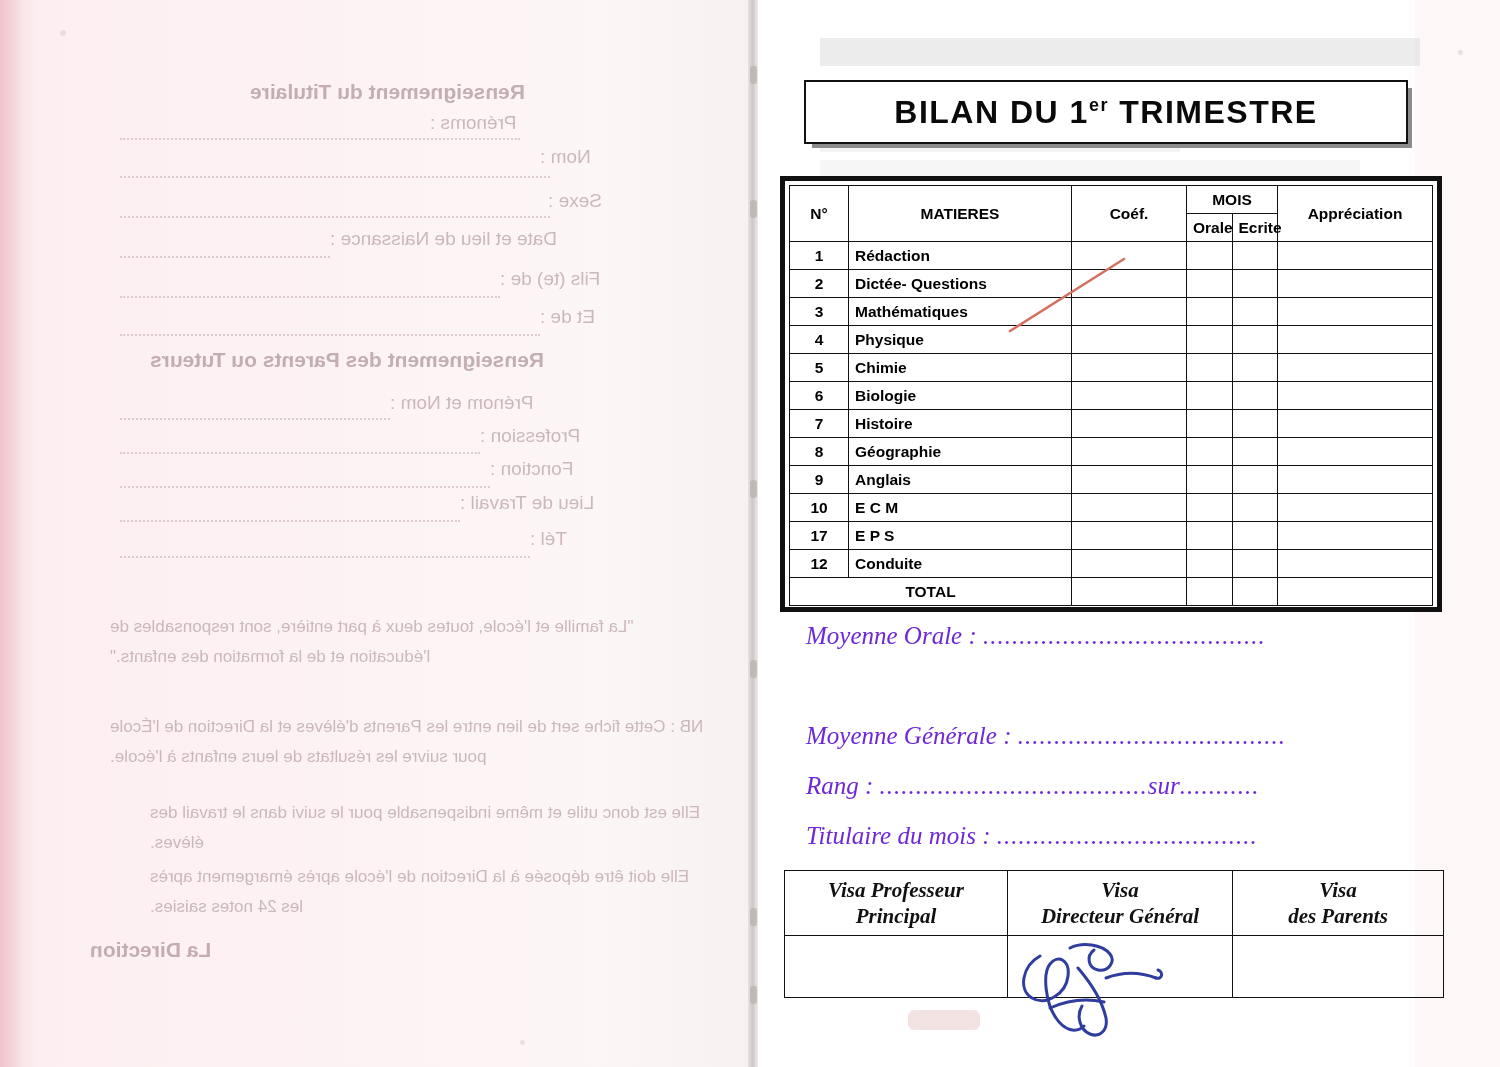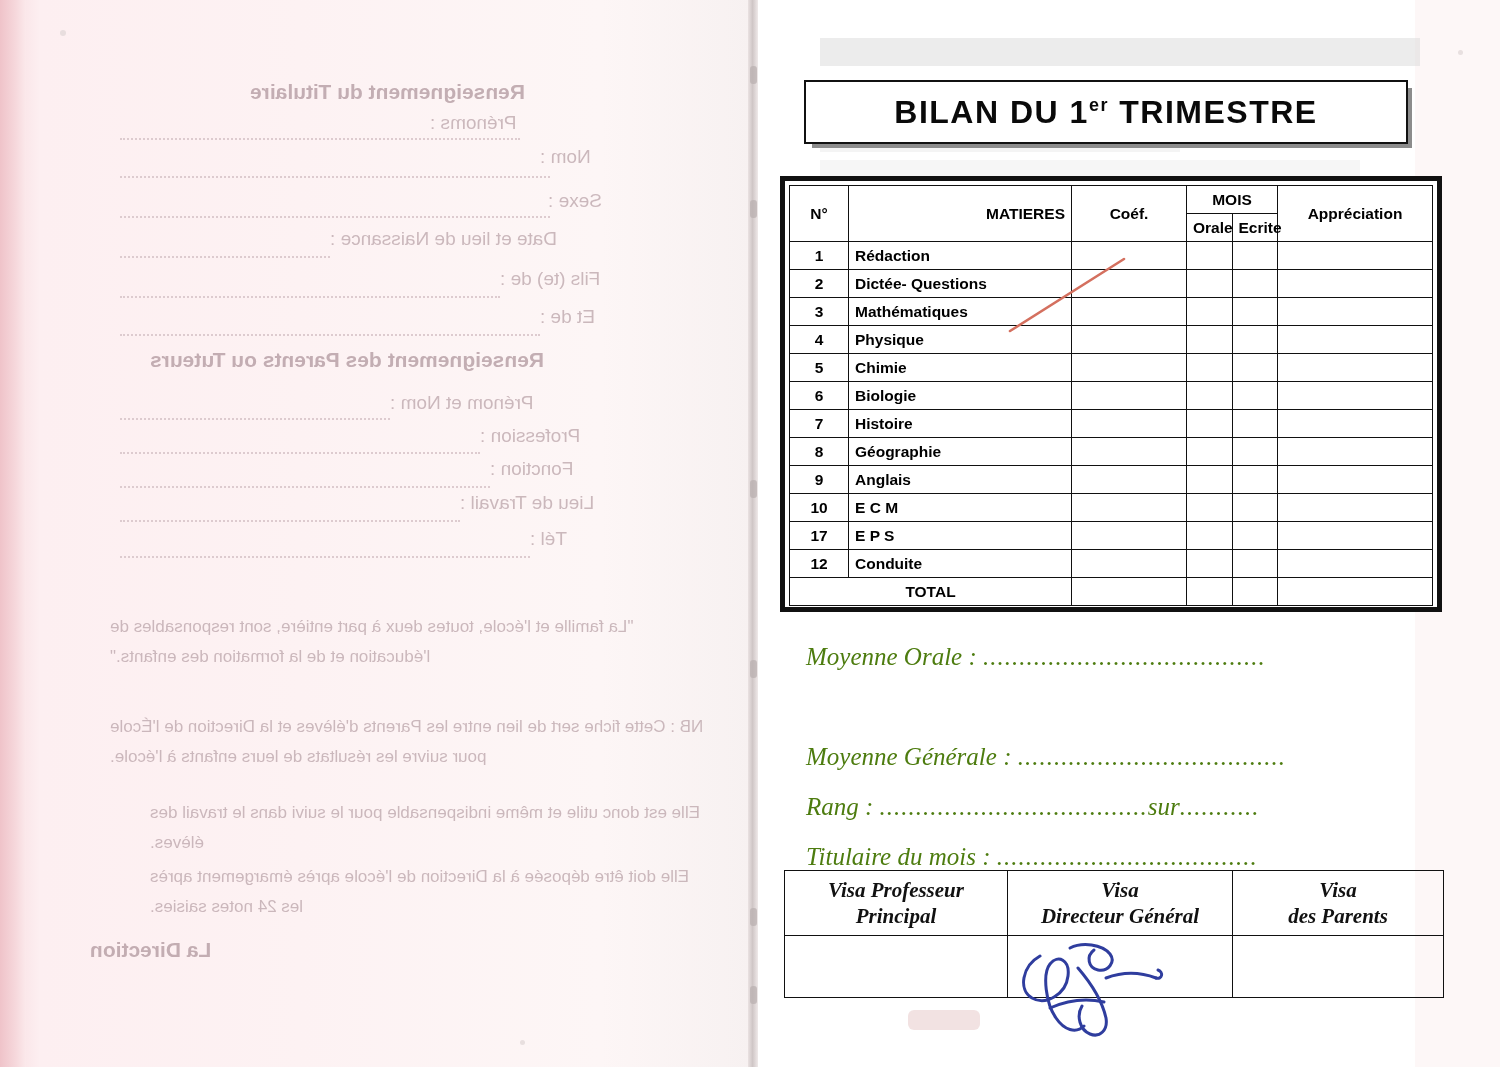--- a/index.html
+++ b/index.html
@@ -166,23 +166,22 @@
     pointer-events: none;
   }
 
   
   .avg {
     position: absolute;
     left: 48px;
     font-family: "Liberation Serif", serif;
     font-style: italic;
     font-size: 25px;
-    color: #4d7c0f;
+    color: #6d28d9;
     white-space: nowrap;
-    margin-top: 21px;
   }
   .avg .dots {
     letter-spacing: 1px;
   }
 
   
   .visa-table {
     position: absolute;
     left: 26px; top: 870px;
     width: 660px; height: 128px;
@@ -290,21 +289,21 @@
     <div class="title-shadow"></div>
     <div class="title-box">
       <div class="title-text"><span>BILAN DU 1</span><sup>er</sup><span> TRIMESTRE</span></div>
     </div>
 
     <div class="table-wrap">
       <table class="grades">
         <thead>
           <tr class="row-h">
             <th class="col-n" rowspan="2">N°</th>
-            <th class="col-mat" rowspan="2" style="text-align:right;">MATIERES</th>
+            <th class="col-mat" rowspan="2" style="text-align:center;">MATIERES</th>
             <th class="col-coef" rowspan="2">Coéf.</th>
             <th colspan="2">MOIS</th>
             <th class="col-appr" rowspan="2">Appréciation</th>
           </tr>
           <tr class="row-h">
             <th class="col-oral">Orale</th>
             <th class="col-ecrit">Ecrite</th>
           </tr>
         </thead>
         <tbody>

